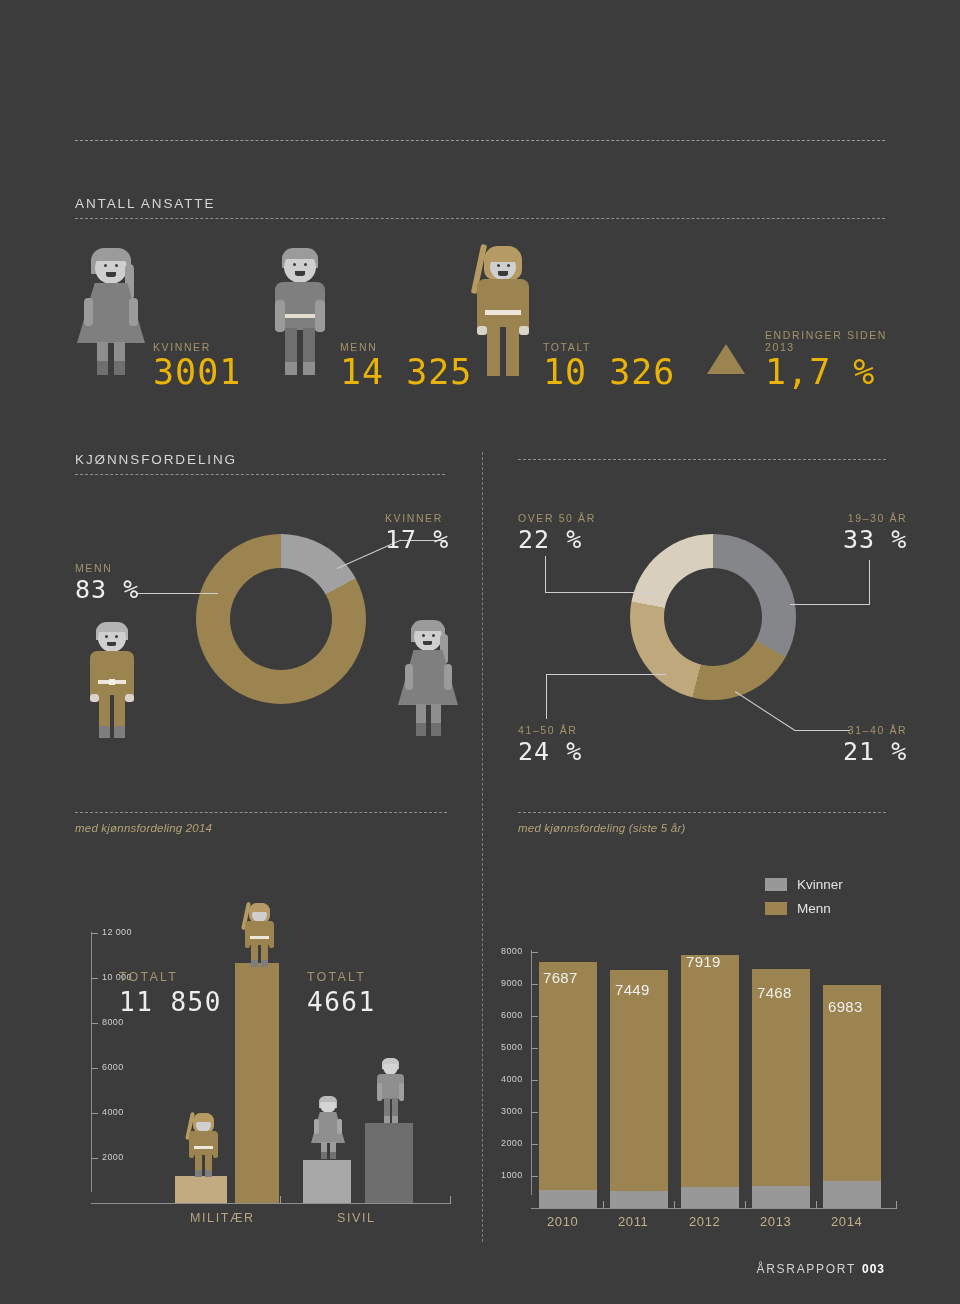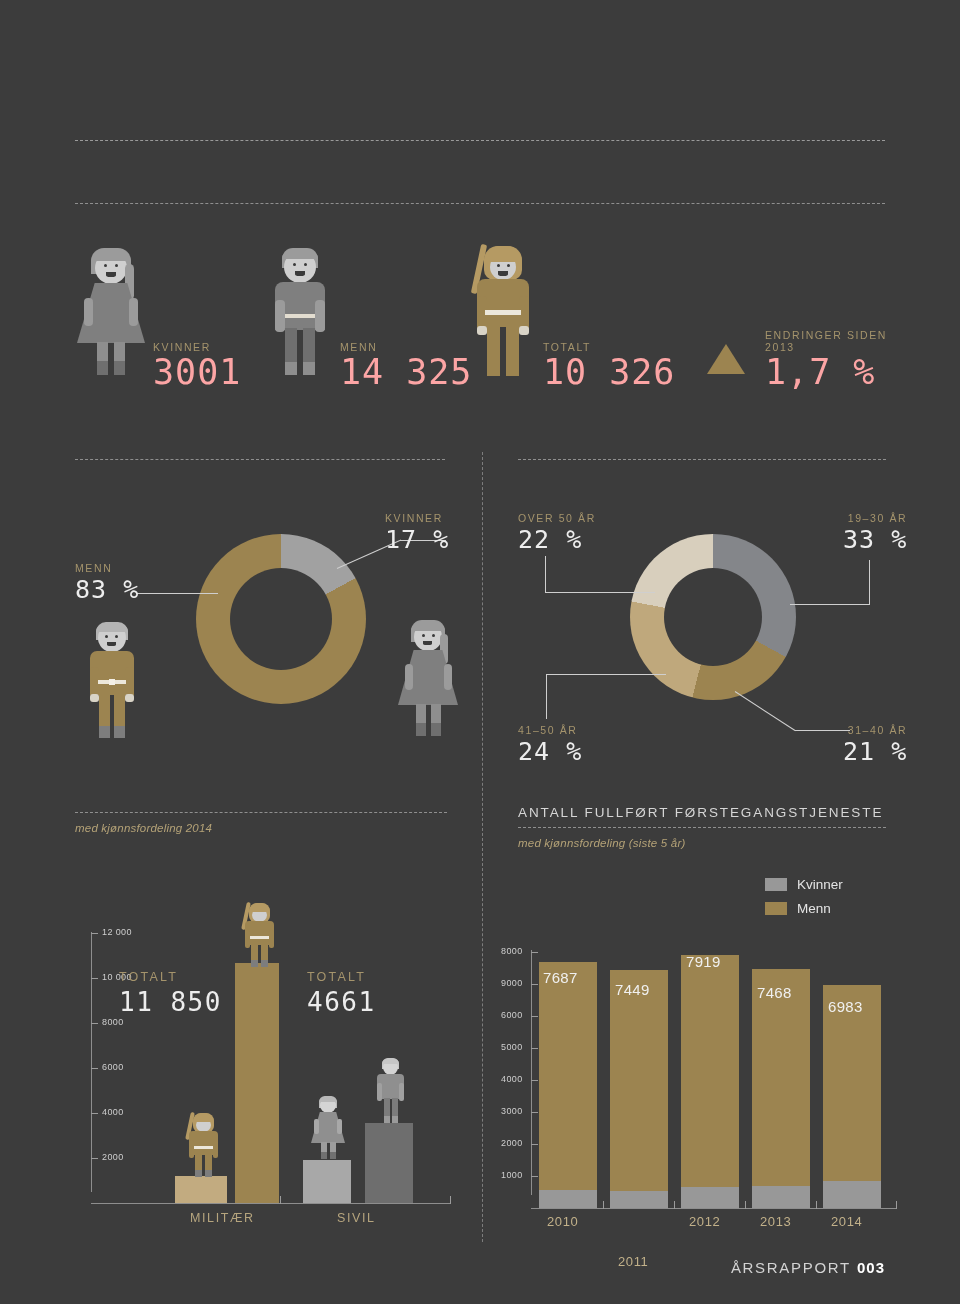--- a/index.html
+++ b/index.html
@@ -45,21 +45,21 @@
     position: absolute; left: 75px; top: 240px; width: 830px; height: 150px;
   }
   .stat {
     position: absolute; bottom: 0;
   }
   .stat-label {
     font-size: 10.5px; letter-spacing: 1.6px; color: #a5946c;
     margin-bottom: 2px;
   }
   .stat-value {
-    font-size: 35px; color: #fca5a5; letter-spacing: 1px;
+    font-size: 35px; color: #eab308; letter-spacing: 1px;
     font-family: "DejaVu Sans Mono", monospace; font-weight: 300;
     line-height: 1;
   }
 
   
   .fig { position: absolute; }
 
   .fg-head {
     position: absolute; border-radius: 50%;
   }
@@ -131,33 +131,34 @@
   }
 
   .legend { position: absolute; }
   .legend-row { display:flex; align-items:center; margin-bottom: 9px; }
   .legend-sw { width: 22px; height: 13px; margin-right: 10px; }
   .legend-tx { font-size: 13.5px; color: #e4e4e4; }
 
   
   .footer {
     position: absolute; right: 75px; bottom: 28px;
-    font-size: 15px; letter-spacing: 1.7px; color: #d3d3d3;
+    font-size: 12px; letter-spacing: 1.7px; color: #d3d3d3;
   }
   .footer b { color: #ffffff; font-weight: 700; margin-left: 6px; letter-spacing: 1px;}
 </style>
 </head>
 <body>
 
 <div class="page">
 
   <div class="top-rule"></div>
   <div class="vdivider"></div>
 
   <div class="hdr">
+    <div class="sect-title">ANTALL ANSATTE</div>
     <div class="sect-rule"></div>
   </div>
 
   <div class="hdr-row">
 
     <div class="fig" style="left:0px; top:8px; width:72px; height:128px;">
       <div class="fg-hair" style="left:16px; top:0px; width:40px; height:26px; background:#9b9b9b;"></div>
       <div class="fg-head" style="left:20px; top:4px; width:32px; height:32px; background:#cfcfcf;"></div>
       <div class="fg-hair" style="left:16px; top:0px; width:40px; height:13px; background:#9b9b9b; border-radius:20px 20px 0 0;"></div>
       <div style="position:absolute; left:50px; top:16px; width:9px; height:36px; background:#9b9b9b; border-radius:5px;"></div>
@@ -221,20 +222,21 @@
     </div>
 
     <div class="tri" style="left:632px; top:104px;"></div>
     <div class="stat" style="left:690px;">
       <div class="stat-label">ENDRINGER SIDEN 2013</div>
       <div class="stat-value">1,7 %</div>
     </div>
   </div>
 
   <div style="position:absolute; left:75px; top:452px; width:370px;">
+    <div class="sect-title">KJØNNSFORDELING</div>
     <div class="sect-rule"></div>
   </div>
 
   <div class="donut" style="left:196px; top:534px; width:170px; height:170px;
               background: conic-gradient(from 0deg, #a1a1a1 0deg 61.2deg, #9c8450 61.2deg 360deg);">
     <div class="donut-hole" style="left:34px; top:34px; width:102px; height:102px;"></div>
   </div>
 
   <div class="lead" style="left:337px; top:568px; width:70px; height:1px; transform:rotate(-24deg); transform-origin:left center;"></div>
   <div class="lead" style="left:400px; top:540px; width:46px; height:1px;"></div>
@@ -420,21 +422,20 @@
     <div class="total-box" style="left:232px; top:70px;">
       <span class="t">TOTALT</span>
       <span class="n">4661</span>
     </div>
 
     <div class="cat-lbl" style="left:115px; top:311px;">MILITÆR</div>
     <div class="cat-lbl" style="left:262px; top:311px;">SIVIL</div>
   </div>
 
   <div style="position:absolute; left:518px; top:805px; width:368px;">
-    <div class="sect-title">ANTALL FULLFØRT FØRSTEGANGSTJENESTE</div>
     <div class="sect-rule"></div>
     <div class="sect-sub">med kjønnsfordeling (siste 5 år)</div>
   </div>
 
   <div class="legend" style="left:765px; top:877px;">
     <div class="legend-row">
       <span class="legend-sw" style="background:#989898;"></span>
       <span class="legend-tx">Kvinner</span>
     </div>
     <div class="legend-row">
@@ -472,21 +473,21 @@
     <div class="tick" style="left:391px; top:261px; width:1px; height:8px;"></div>
 
     <div class="bar" style="left:34px; top:22px; width:58px; height:246px; background:#9c8450;"></div>
     <div class="bar" style="left:34px; top:250px; width:58px; height:18px; background:#989898;"></div>
     <div class="bar-lbl" style="left:38px; top:29px;">7687</div>
     <div class="year-lbl" style="left:42px; top:274px;">2010</div>
 
     <div class="bar" style="left:105px; top:30px; width:58px; height:238px; background:#9c8450;"></div>
     <div class="bar" style="left:105px; top:251px; width:58px; height:17px; background:#989898;"></div>
     <div class="bar-lbl" style="left:110px; top:41px;">7449</div>
-    <div class="year-lbl" style="left:113px; top:274px;margin-top:40px;">2011</div>
+    <div class="year-lbl" style="left:113px; top:274px;">2011</div>
 
     <div class="bar" style="left:176px; top:15px; width:58px; height:253px; background:#9c8450;"></div>
     <div class="bar" style="left:176px; top:247px; width:58px; height:21px; background:#989898;"></div>
     <div class="bar-lbl" style="left:181px; top:13px;">7919</div>
     <div class="year-lbl" style="left:184px; top:274px;">2012</div>
 
     <div class="bar" style="left:247px; top:29px; width:58px; height:239px; background:#9c8450;"></div>
     <div class="bar" style="left:247px; top:246px; width:58px; height:22px; background:#989898;"></div>
     <div class="bar-lbl" style="left:252px; top:44px;">7468</div>
     <div class="year-lbl" style="left:255px; top:274px;">2013</div>

